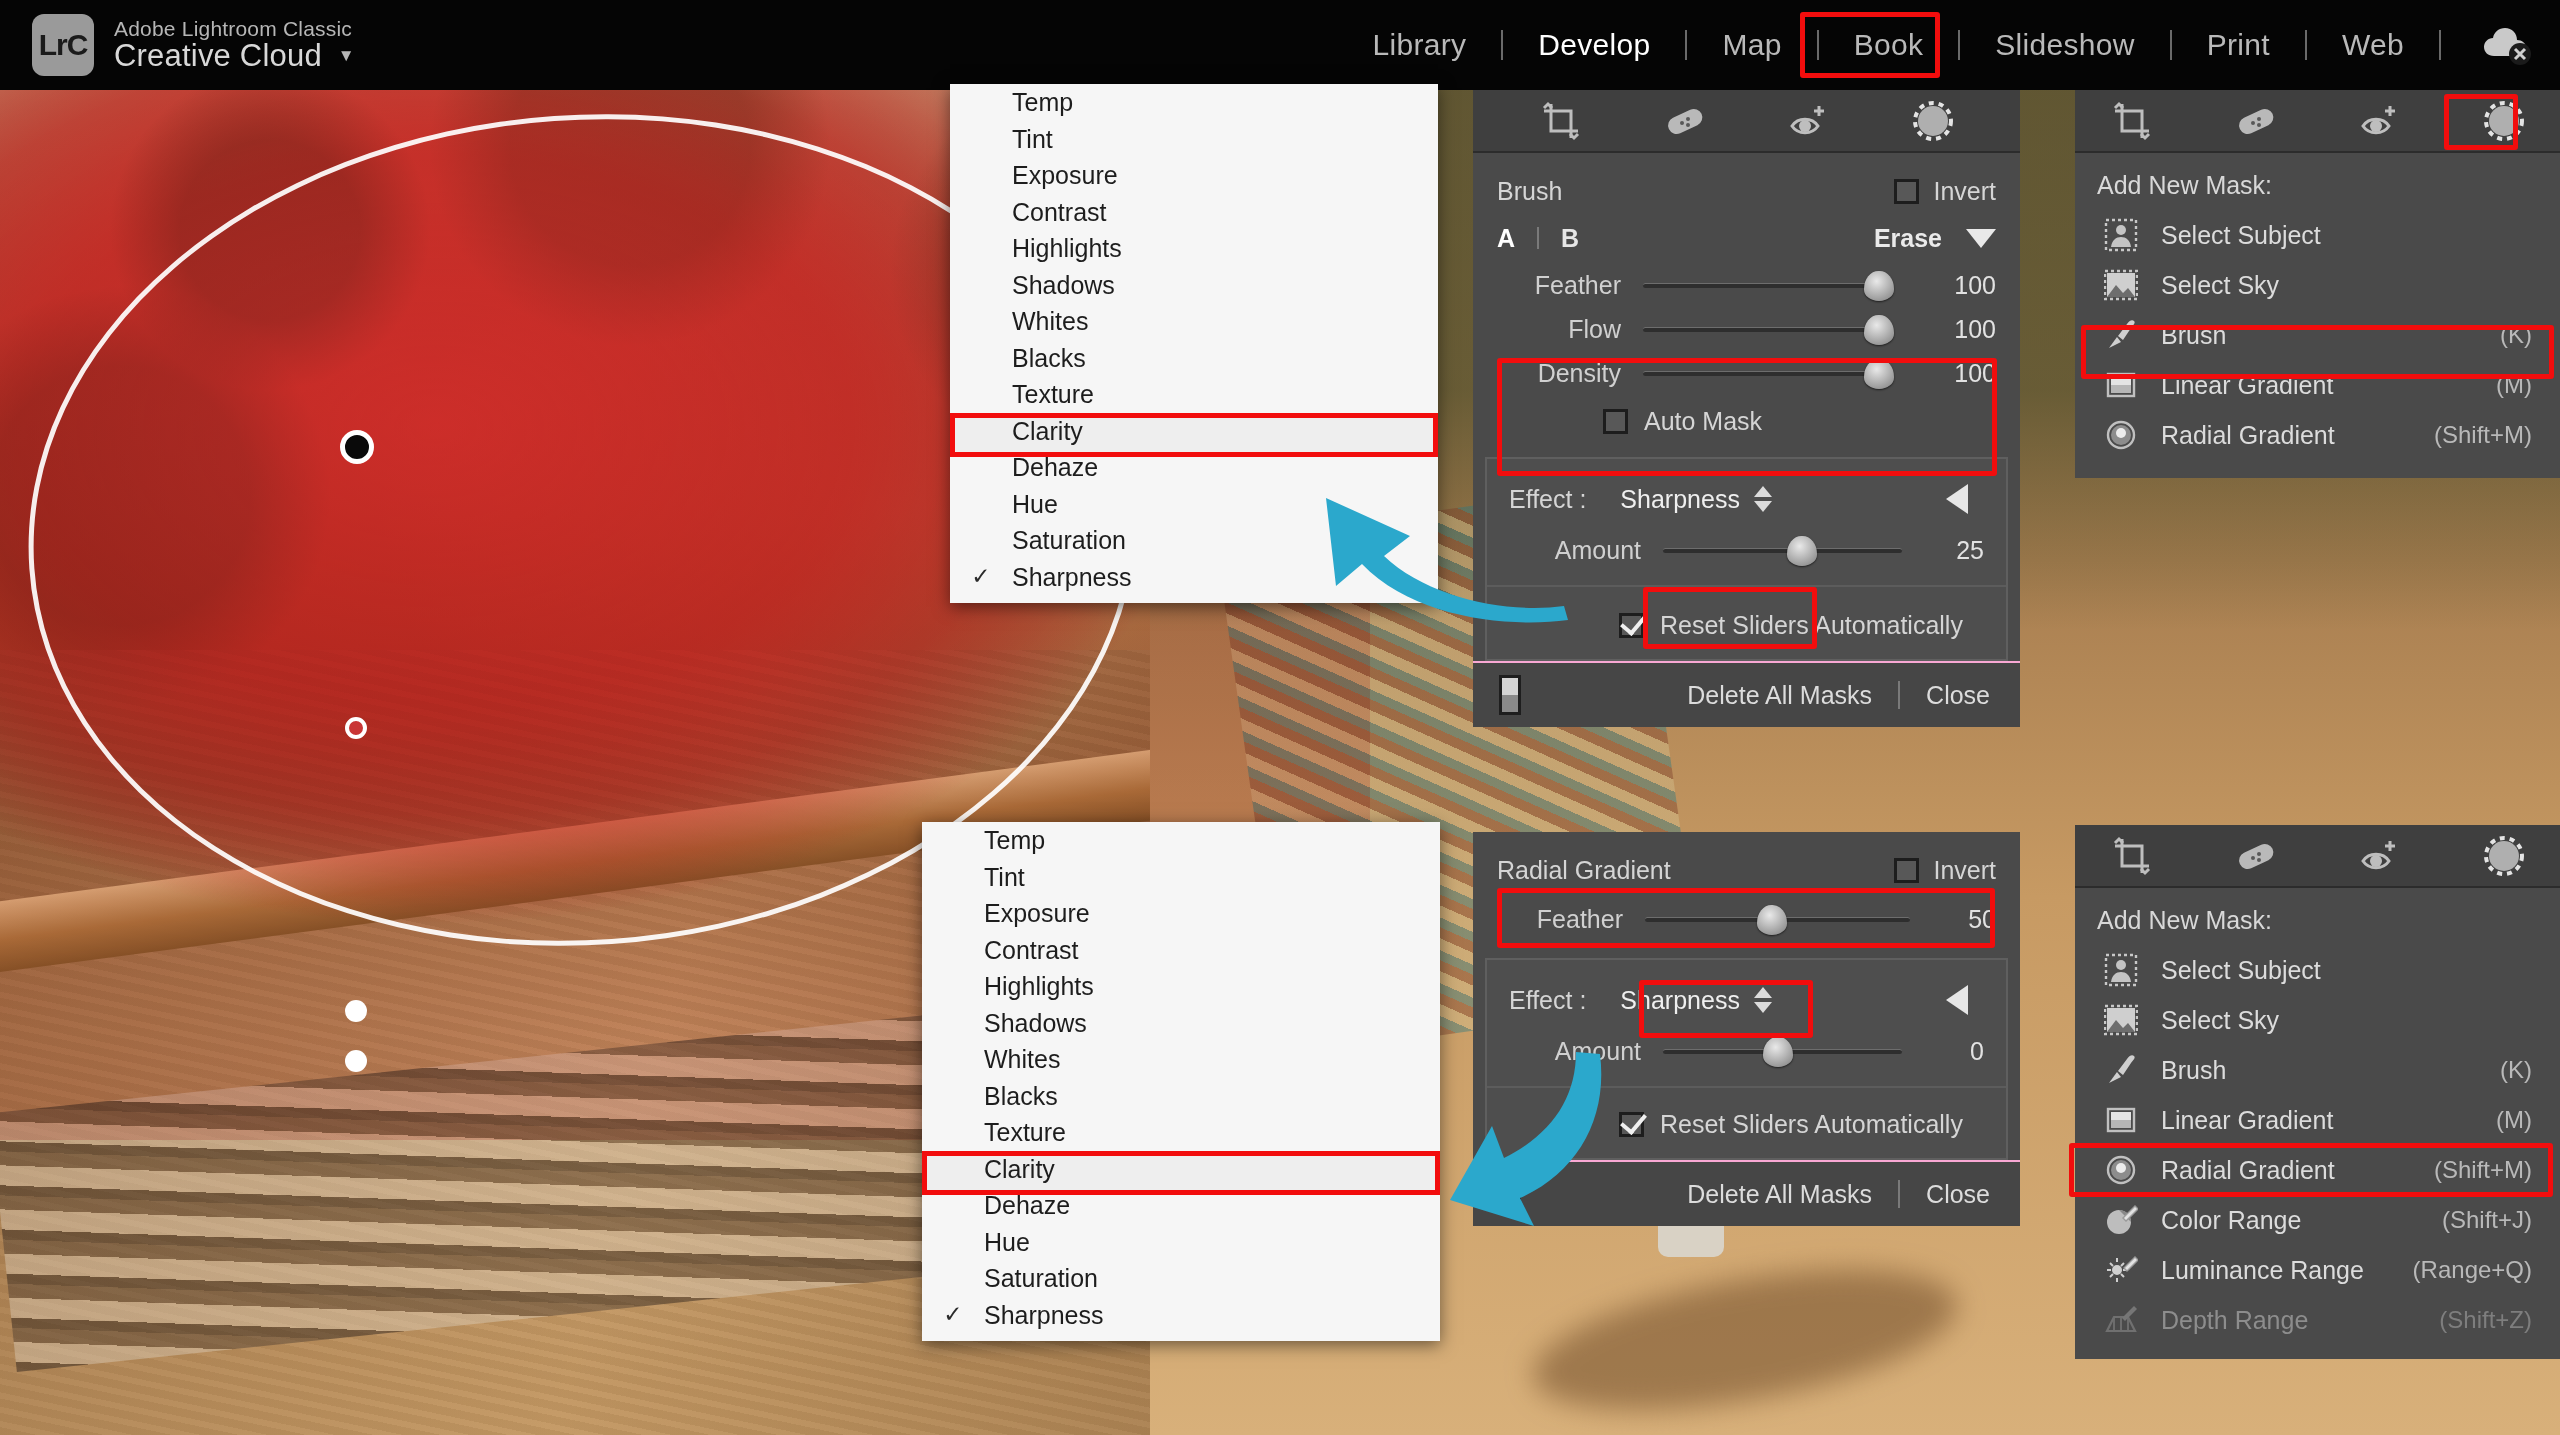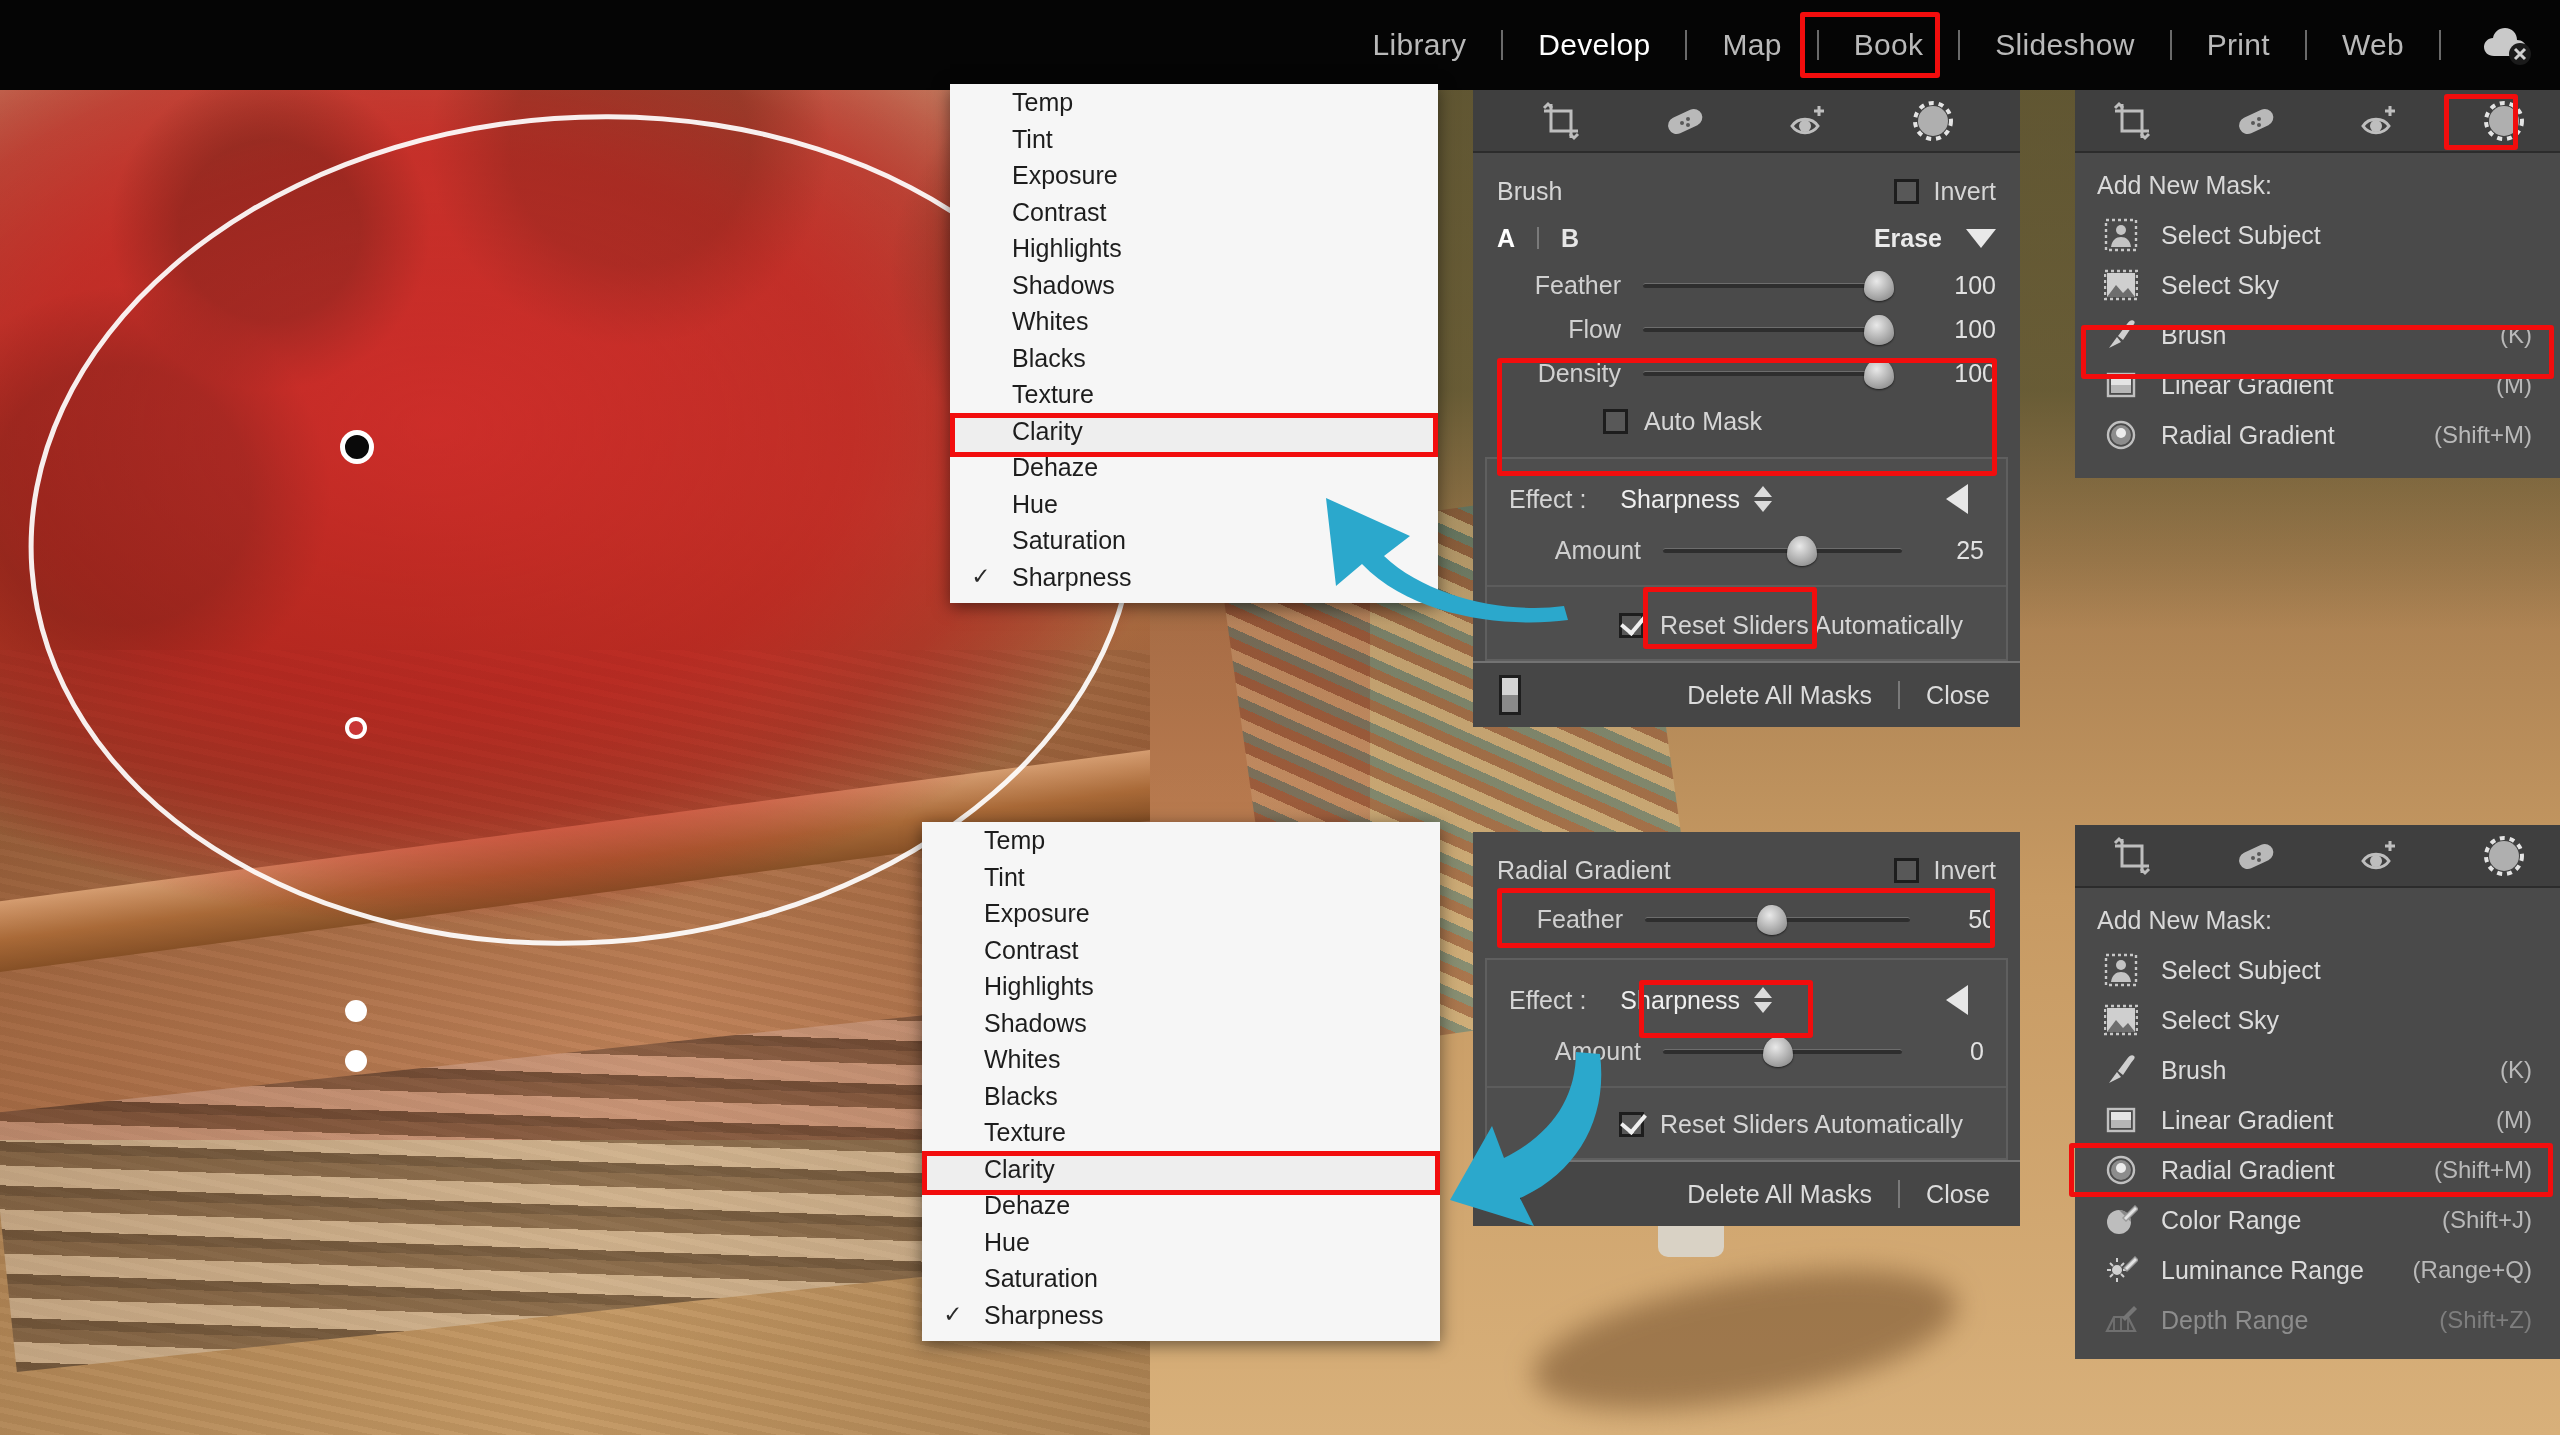--- a/index.html
+++ b/index.html
@@ -183,21 +183,21 @@
   .chk-box.checked::after {
     content: ""; position: absolute; left: 4px; top: -6px;
     width: 11px; height: 20px; border: solid #f0f0f0;
     border-width: 0 4px 4px 0; transform: rotate(40deg);
   }
 
   .hlbox { position: absolute; border: 5px solid #f20d0d; border-radius: 3px; pointer-events: none; box-sizing: border-box; }
 
   .panel-footer {
     display: flex; align-items: center; height: 66px;
-    background: #464646; border-top: 2px solid #737373; font-size: 25px; color: #dcdcdc;
+    background: #464646; border-top: 2px solid #f9a8d4; font-size: 25px; color: #dcdcdc;
   }
   .switch-ic {
     width: 22px; height: 40px; border: 3px solid #1e1e1e; margin-left: 26px;
     background: linear-gradient(#d4d4d4 0 50%, #8a8a8a 50% 100%); flex: none;
   }
   .footer-sep { width: 2px; height: 28px; background: #7a7a7a; margin: 0 26px; }
 
   .effect-block { background: #4e4e4e; border: 2px solid #5f5f5f; margin: 0 12px; }
   .tri-left {
     width: 0; height: 0; border-top: 15px solid transparent; border-bottom: 15px solid transparent;
@@ -242,20 +242,29 @@
     <div class="redmask"></div>
     <div class="redmask2"></div>
     <div class="ring-outer"></div>
     <div class="pin-center"></div>
     <div class="pin-handle-a"></div>
     <div class="pin-handle-b"></div>
     <div class="pin-handle-c"></div>
   </div>
 
   <div class="topbar">
+    <div class="brand">
+      <div class="lrc-badge">LrC</div>
+      <div class="brand-text">
+        <div class="brand-top">Adobe Lightroom Classic</div>
+        <div class="brand-main">
+          <span>Creative Cloud</span><span class="brand-caret">▼</span>
+        </div>
+      </div>
+    </div>
 
     <div class="modules">
       <div class="mod">Library</div>
       <div class="mod-sep"></div>
       <div class="mod active">Develop</div>
       <div class="mod-sep"></div>
       <div class="mod">Map</div>
       <div class="mod-sep"></div>
       <div class="mod">Book</div>
       <div class="mod-sep"></div>

